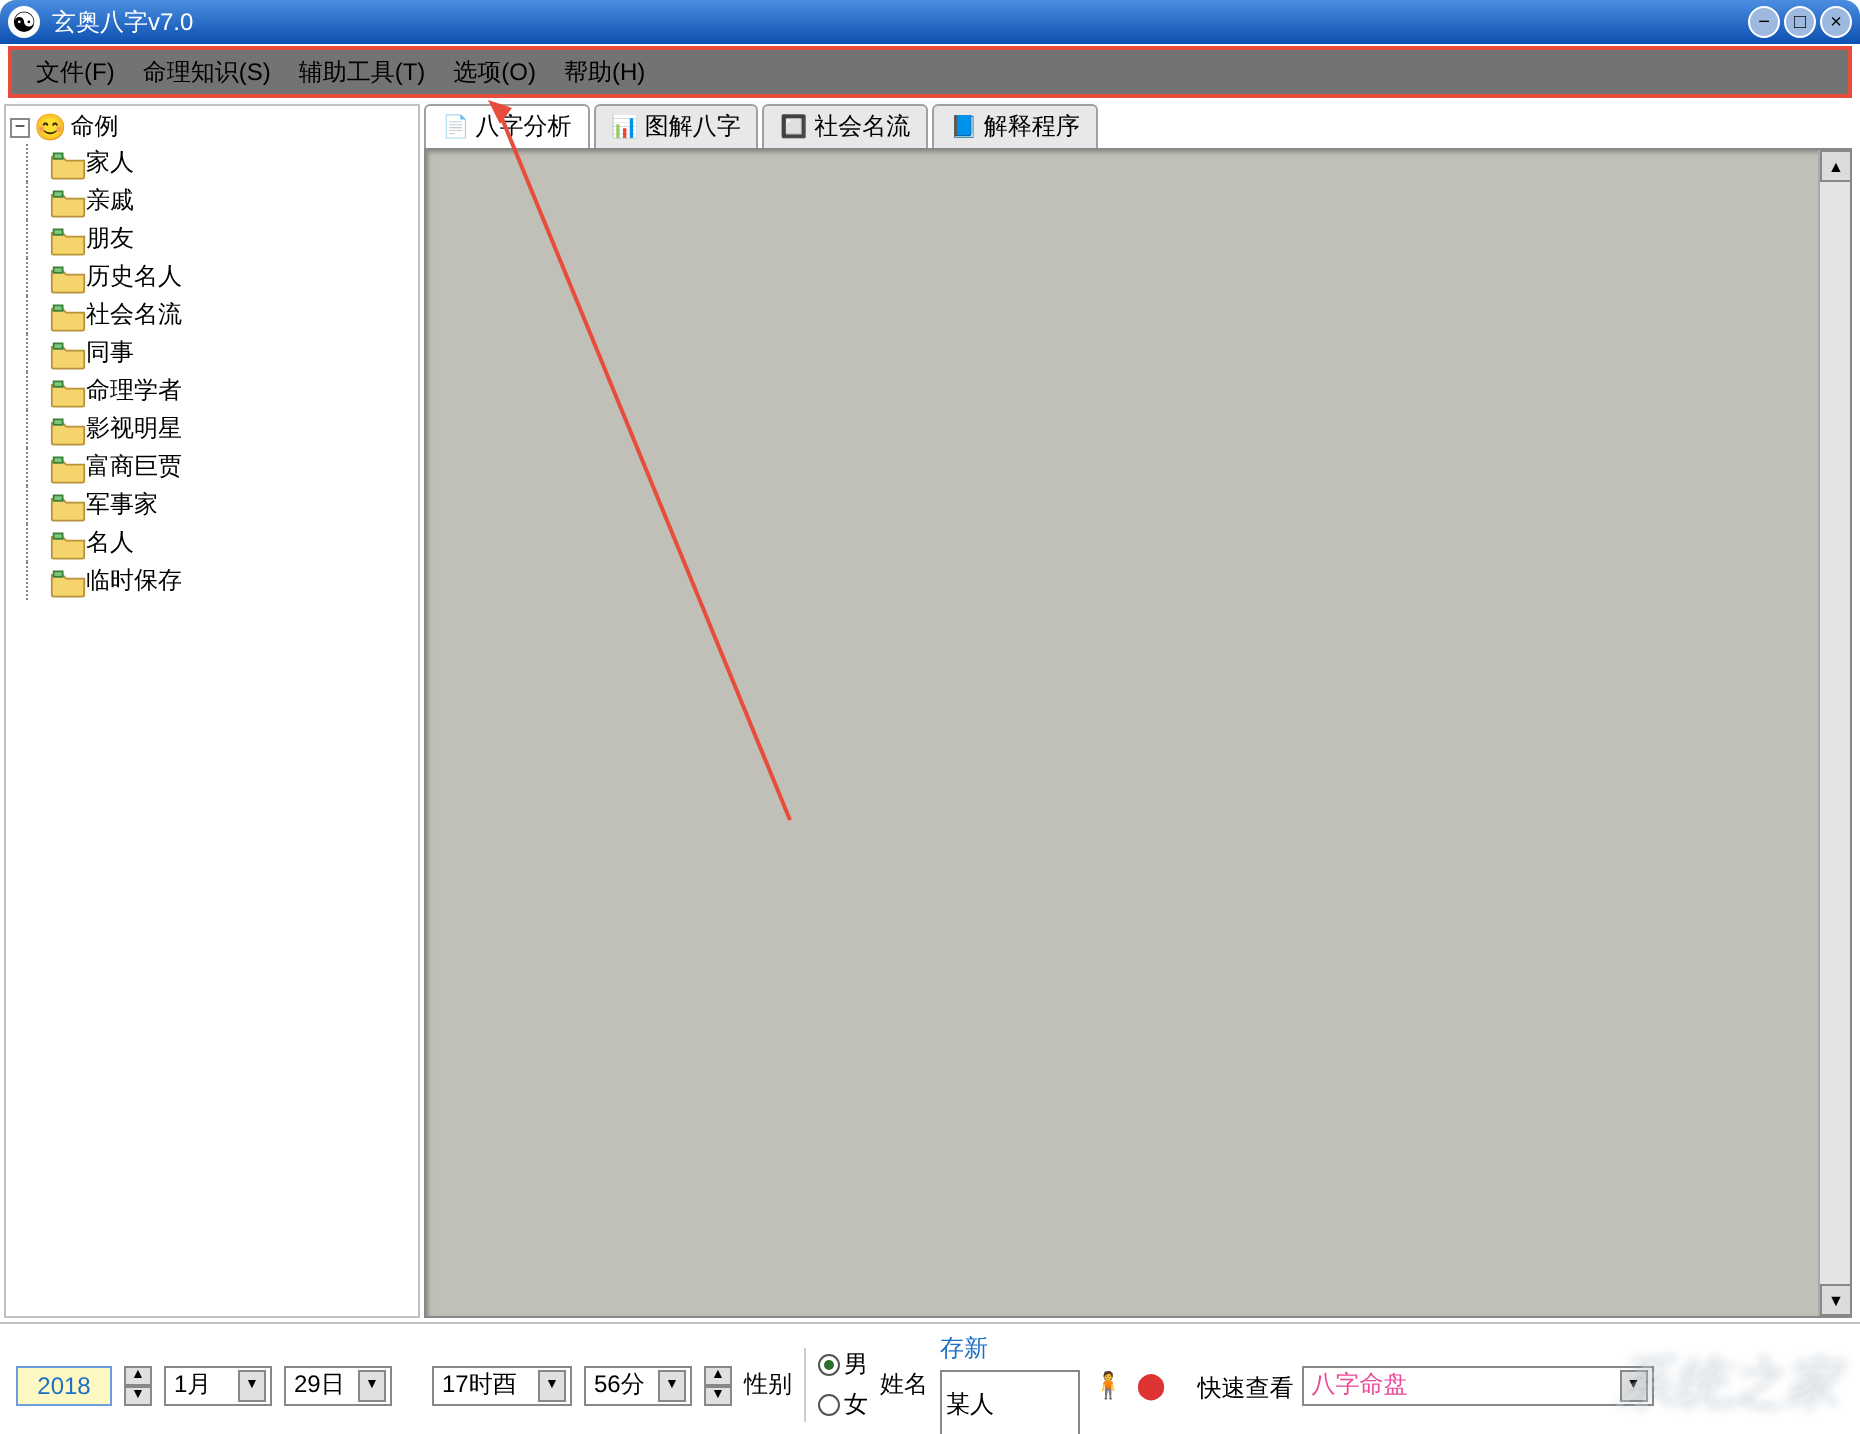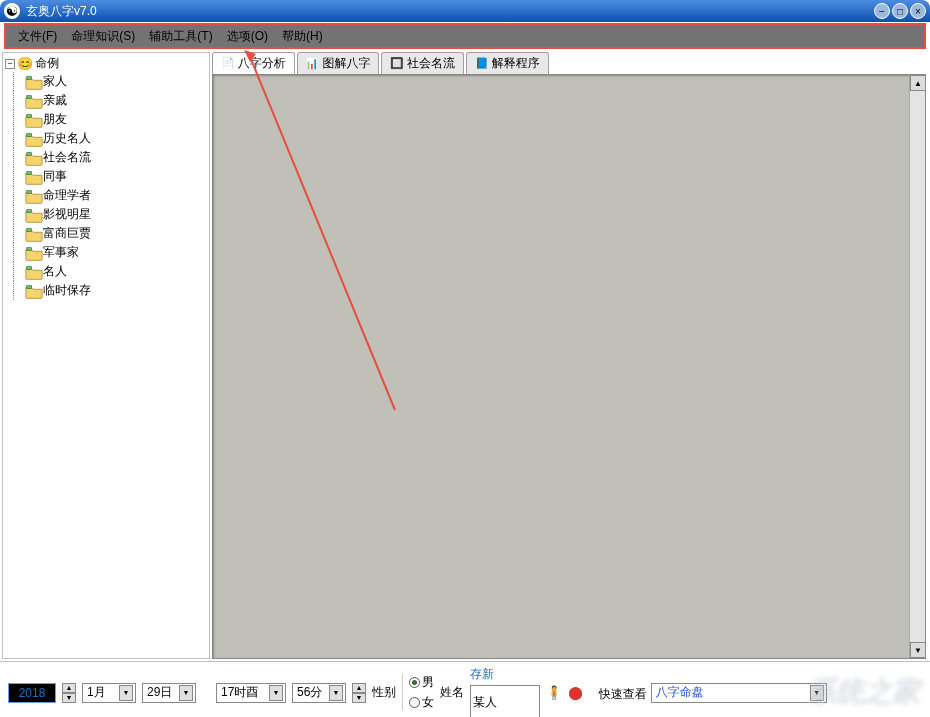--- a/index.html
+++ b/index.html
@@ -42,37 +42,37 @@
 .scroll-btn { width: 16px; height: 16px; background: #dcdcdc; border: 1px solid #888; display: flex; align-items: center; justify-content: center; font-size: 8px; }
 .scroll-btn.up { }
 .scroll-btn.down { position: absolute; bottom: 0; }
 
 
 .annotation-line { position: absolute; top: 50px; left: 240px; pointer-events: none; }
 
 
 .bottom-panel { height: 58px; background: #fff; border-top: 1px solid #c0c0c0; padding: 4px 8px; display: flex; flex-direction: column; gap: 4px; }
 .bottom-row { display: flex; align-items: center; gap: 6px; }
-.year-input { width: 48px; height: 20px; border: 1px solid #6a9edb; background: #000000; color: #1b6fc7; text-align: center; font-size: 12px; }
+.year-input { width: 48px; height: 20px; border: 1px solid #6a9edb; background: #fef9c3; color: #1b6fc7; text-align: center; font-size: 12px; }
 .spinner { display: flex; flex-direction: column; }
 .spin-btn { width: 14px; height: 10px; border: 1px solid #888; background: #e0e0e0; font-size: 7px; display: flex; align-items: center; justify-content: center; cursor: pointer; }
 .combo { height: 20px; border: 1px solid #888; background: #fff; display: inline-flex; align-items: center; padding: 0 2px 0 4px; gap: 4px; }
 .combo-text { min-width: 28px; }
 .combo-arrow { width: 14px; height: 16px; background: #e0e0e0; border: 1px solid #888; display: flex; align-items: center; justify-content: center; font-size: 7px; cursor: pointer; }
 .btn { height: 22px; padding: 0 14px; border: 1px solid #888; border-radius: 10px; background: linear-gradient(#fdfdfd,#e0e0e0); cursor: pointer; font-size: 12px; display: inline-flex; align-items: center; }
 .radio-label { display: inline-flex; align-items: center; gap: 2px; cursor: pointer; }
 .radio-dot { width: 11px; height: 11px; border: 1px solid #555; border-radius: 50%; display: inline-flex; align-items: center; justify-content: center; }
 .radio-dot.checked::after { content: ""; width: 5px; height: 5px; background: #2a6f2a; border-radius: 50%; }
 .checkbox { width: 11px; height: 11px; border: 1px solid #555; display: inline-block; background: #fff; }
 .gender-box { display: flex; flex-direction: column; gap: 3px; border-left: 1px solid #ccc; padding-left: 6px; }
 .vlabel { display: flex; flex-direction: column; align-items: center; font-size: 12px; }
 .name-input { width: 70px; height: 18px; border: 1px solid #888; padding: 16px 2px; font-size: 12px; }
 .link-text { color: #1b6fc7; cursor: pointer; }
 .icon-mini { font-size: 13px; }
-.combo.wide .combo-text { min-width: 150px; color: #1d4ed8; }
+.combo.wide .combo-text { min-width: 150px; color: #ec4899; }
 .watermark { position: absolute; right: 10px; bottom: 6px; font-size: 28px; color: rgba(255,255,255,0.2); font-style: italic; font-weight: bold; pointer-events: none; text-shadow: 0 0 4px rgba(120,140,160,0.3); }
 </style>
 </head>
 <body>
 
 <div class="titlebar">
   <span class="app-icon"></span>
   <span class="title-text">玄奥八字v7.0</span>
   <div class="win-btns">
     <div class="win-btn">−</div>

